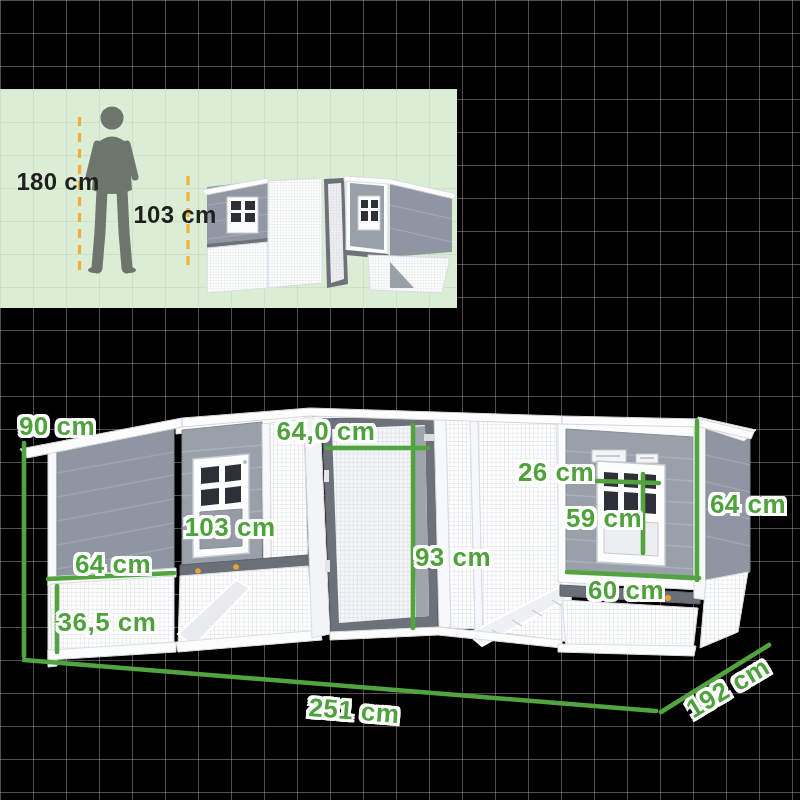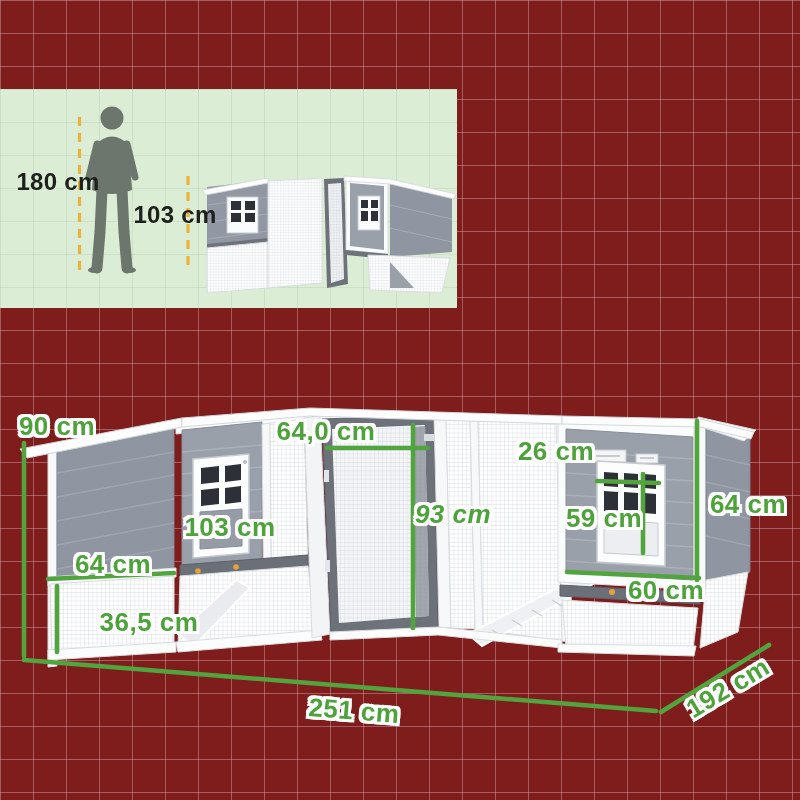--- a/index.html
+++ b/index.html
@@ -1,17 +1,17 @@
 <!DOCTYPE html>
 <html><head>
 <meta charset="utf-8">
 <style>
   html,body{margin:0;padding:0;}
   body{width:800px;height:800px;font-family:"Liberation Sans",sans-serif;background:#fdfdfc;}
-  .page{position:relative;width:800px;height:800px;overflow:hidden;background:#7f1d1d;}
+  .page{position:relative;width:800px;height:800px;overflow:hidden;background:#000000;}
   .grid-bg{position:absolute;inset:0;
     background-image:
       linear-gradient(to right, rgba(225,195,200,.38) 1px, transparent 1px),
       linear-gradient(to bottom, rgba(225,195,200,.38) 1px, transparent 1px);
     background-size:33px 33px;}
   .scale-panel{position:absolute;left:0;top:89px;width:457px;height:219px;background:#dcedd6;}
   .scale-panel .panel-grid{position:absolute;inset:0;
     background-image:
       linear-gradient(to right, rgba(125,165,115,.17) 1px, transparent 1px),
       linear-gradient(to bottom, rgba(125,165,115,.17) 1px, transparent 1px);
@@ -211,24 +211,24 @@
         <path d="M643,474 V553"></path>
         <path d="M697,421 V580"></path>
         <path d="M567,572 L699,578"></path>
         <path d="M24,660 L656,711"></path>
         <path d="M661,712 L769,645"></path>
       </g>
     </svg>
 
     <div class="dim" style="left:57px;top:426px;">90 cm</div>
     <div class="dim" style="left:113px;top:564px;">64 cm</div>
-    <div class="dim" style="left:107px;top:622px;margin-left:42px;">36,5 cm</div>
+    <div class="dim" style="left:107px;top:622px;">36,5 cm</div>
     <div class="dim" style="left:230px;top:527px;">103 cm</div>
     <div class="dim" style="left:326px;top:431px;">64,0 cm</div>
-    <div class="dim" style="left:453px;top:514px;font-style:italic;">93 cm</div>
-    <div class="dim" style="left:556px;top:451px;text-align:center;">26 cm</div>
+    <div class="dim" style="left:453px;top:557px;">93 cm</div>
+    <div class="dim" style="left:556px;top:472px;text-align:center;">26 cm</div>
     <div class="dim" style="left:604px;top:518px;">59 cm</div>
     <div class="dim" style="left:748px;top:504px;">64 cm</div>
-    <div class="dim" style="left:666px;top:590px;text-align:center;">60 cm</div>
+    <div class="dim" style="left:626px;top:590px;text-align:center;">60 cm</div>
     <div class="dim" style="left:354px;top:711px;transform:translate(-50%,-50%) rotate(4.5deg);">251 cm</div>
     <div class="dim" style="left:728px;top:688px;transform:translate(-50%,-50%) rotate(-31deg);">192 cm</div>
   </section>
 </div>
 
 </body></html>

